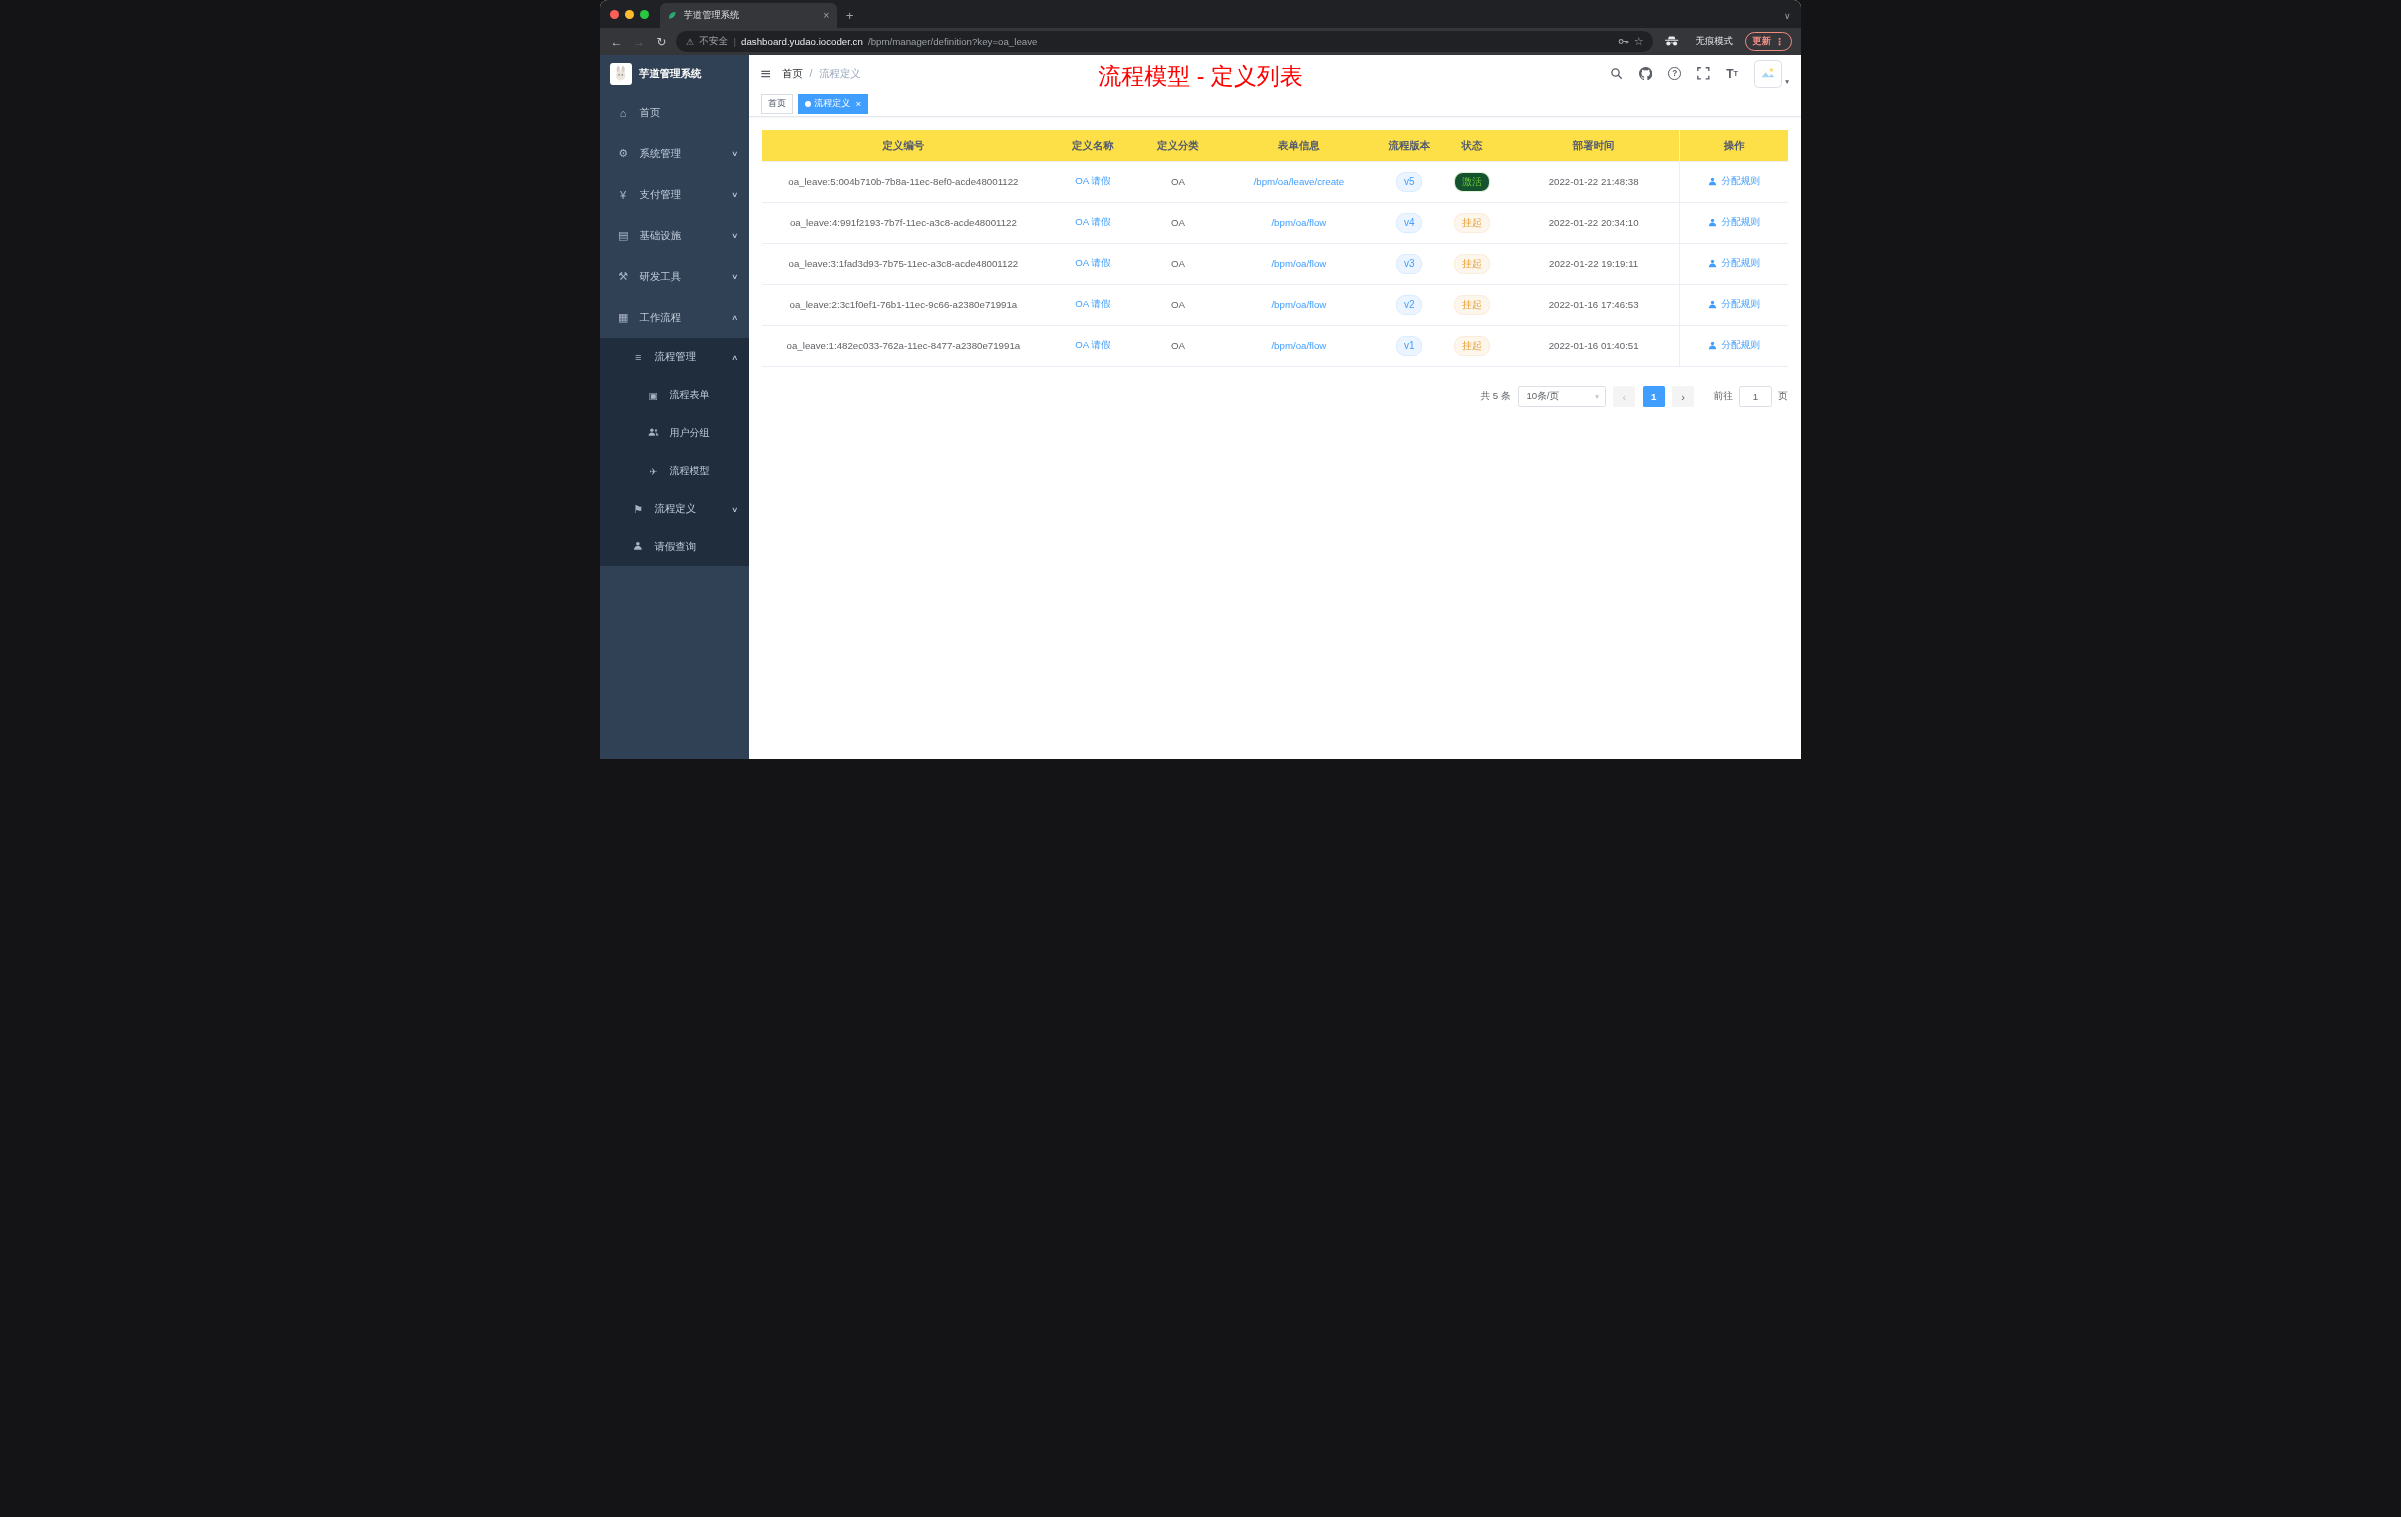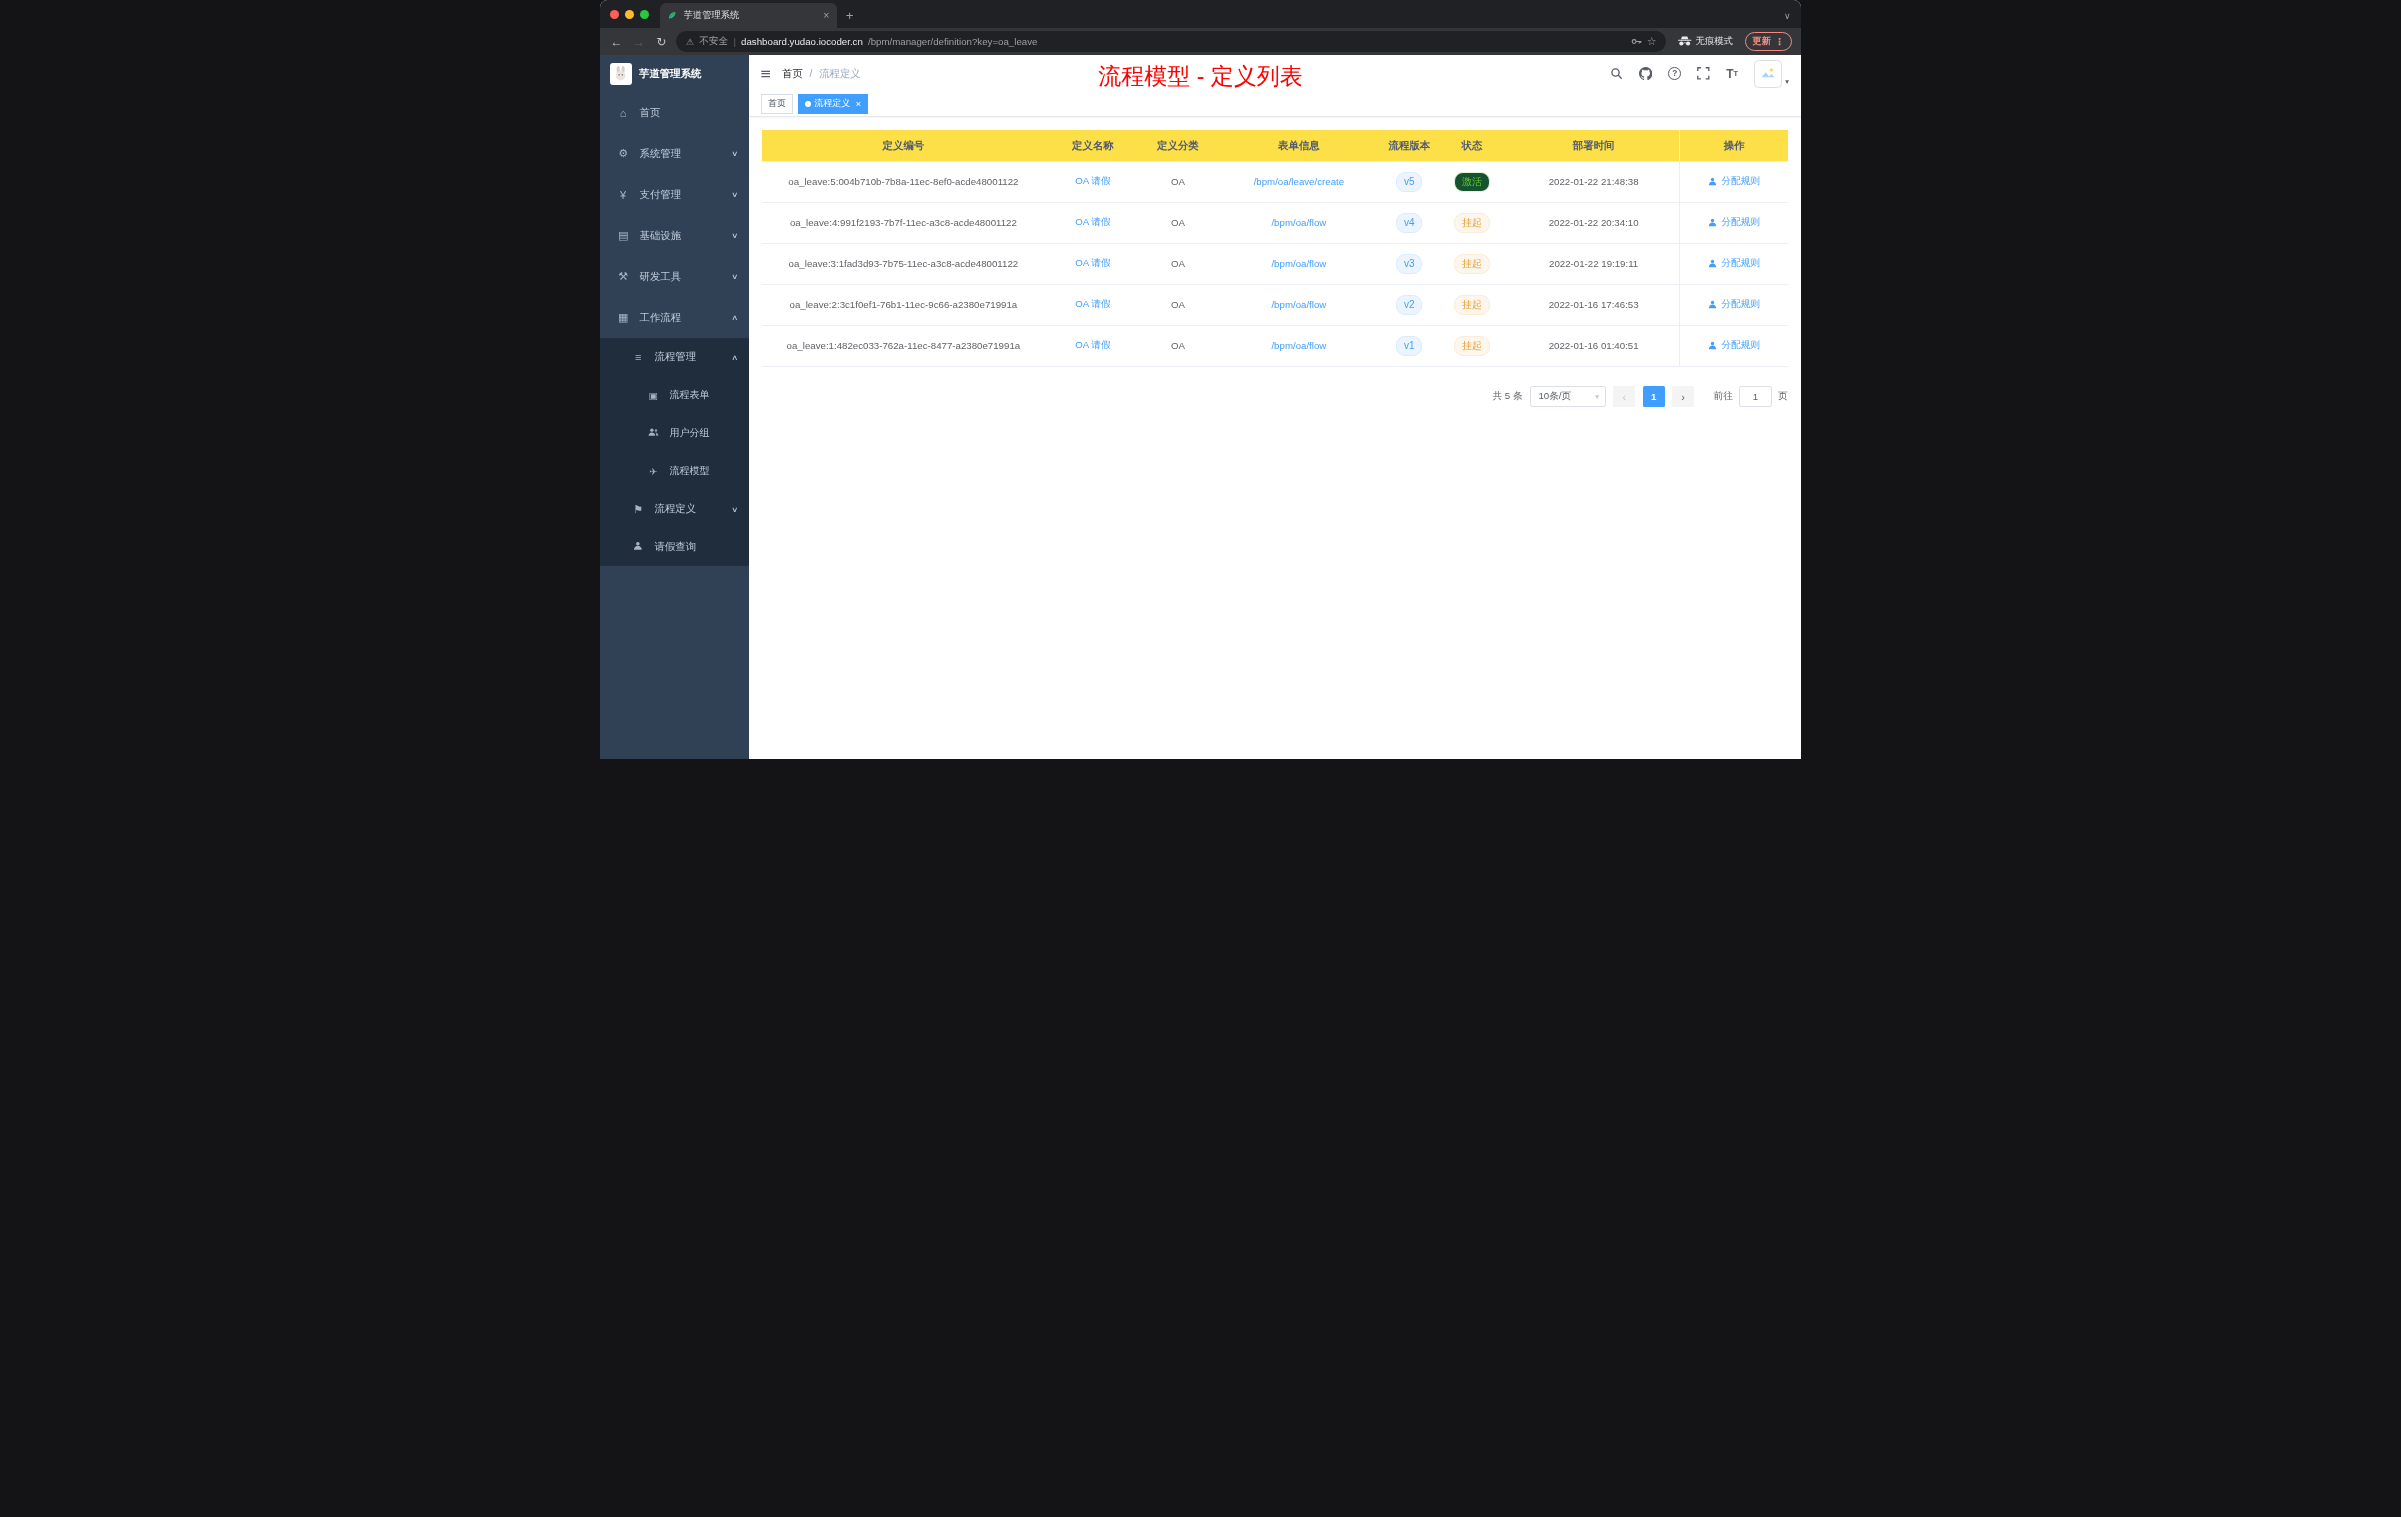--- a/index.html
+++ b/index.html
@@ -23,21 +23,21 @@
   .nav-ic { font-size:12px; width:15px; text-align:center; color:#c4c7cb; }
   .nav-ic.dim { color:#5f6368; }
   .omnibox { flex:1; height:21px; background:#202124; border-radius:10.4px; display:flex; align-items:center; padding:0 9.7px; font-size:9.7px; color:#9aa0a6; gap:5.2px; }
   .warn { font-size:9px; color:#9aa0a6; }
   .omni-div { color:#5f6368; }
   .omni-host { color:#e8eaed; }
   .omni-path { color:#9aa0a6; }
   .omni-spacer { flex:1; }
   .omni-ic { color:#9aa0a6; display:flex; align-items:center; }
   .star { font-size:11px; }
-  .incognito { display:flex; align-items:center; gap:4px; color:#e8eaed; font-size:9.3px; margin:0 4.5px; }
+  .incognito { display:flex; align-items:center; gap:17px; color:#e8eaed; font-size:9.3px; margin:0 4.5px; }
   .update-pill { border:0.7px solid #f28b82; color:#f28b82; border-radius:9.7px; height:18.6px; display:flex; align-items:center; padding:0 6.7px; gap:3.7px; font-size:9.3px; font-weight:bold; }
   .update-dots { font-size:9.7px; }
 
   
   .app { display:flex; height:704px; }
   .sidebar { width:149px; background:#304156; flex-shrink:0; color:#bfcbd9; overflow:hidden; }
   .logo { height:37px; display:flex; align-items:center; gap:7.4px; padding:0 9.7px; }
   .logo-img { width:22px; height:22px; border-radius:3px; background:#fff; display:flex; align-items:center; justify-content:center; overflow:hidden; }
   .logo-title { color:#fff; font-weight:bold; font-size:10.4px; white-space:nowrap; }
   .menu-item { height:41px; display:flex; align-items:center; padding:0 12px 0 15px; font-size:10.4px; cursor:pointer; }
@@ -78,21 +78,21 @@
   th.c-action, td.c-action { border-left:0.7px solid #ebeef5; }
   .link { color:#409eff; text-decoration:none; cursor:pointer; }
   .action-link { display:inline-flex; align-items:center; gap:4px; }
   .tbadge { display:inline-block; padding:2.2px 6.7px; border-radius:9px; font-size:10px; line-height:1.3; }
   .b-blue { background:#ecf5ff; border:0.7px solid #d9ecff; color:#409eff; }
   .b-green { background:#14532d; border:0.7px solid #e1f3d8; color:#67c23a; }
   .b-orange { background:#fdf6ec; border:0.7px solid #faecd8; color:#e6a23c; }
 
   
   .pager { display:flex; align-items:center; justify-content:flex-end; margin-top:19.3px; gap:7.4px; font-size:9.7px; color:#606266; }
-  .psize { width:76px; height:21px; border:0.7px solid #dcdfe6; border-radius:2.2px; display:flex; align-items:center; justify-content:space-between; padding:0 6px 0 7.4px; color:#606266; cursor:pointer; background:#fff; }
+  .psize { width:88px; height:21px; border:0.7px solid #dcdfe6; border-radius:2.2px; display:flex; align-items:center; justify-content:space-between; padding:0 6px 0 7.4px; color:#606266; cursor:pointer; background:#fff; }
   .psize .caret { color:#c0c4cc; font-size:7.4px; }
   .pbtn { width:22px; height:21px; background:#f4f4f5; border-radius:1.5px; display:flex; align-items:center; justify-content:center; font-size:11px; cursor:pointer; }
   .pbtn.prev { color:#c0c4cc; }
   .pbtn.next { color:#606266; }
   .pcur { width:22px; height:21px; background:#409eff; color:#fff; border-radius:1.5px; display:flex; align-items:center; justify-content:center; font-weight:bold; font-size:9.7px; cursor:pointer; }
   .jumper { display:flex; align-items:center; gap:6px; margin-left:12px; }
   .jump-input { width:33px; height:21px; border:0.7px solid #dcdfe6; border-radius:2.2px; text-align:center; font-size:9.7px; color:#606266; outline:none; }
 
   .annotation { position:absolute; top:61px; left:50%; transform:translateX(-50%); color:#fe0000; font-size:23px; font-weight:500; white-space:nowrap; z-index:50; pointer-events:none; }
 </style>

